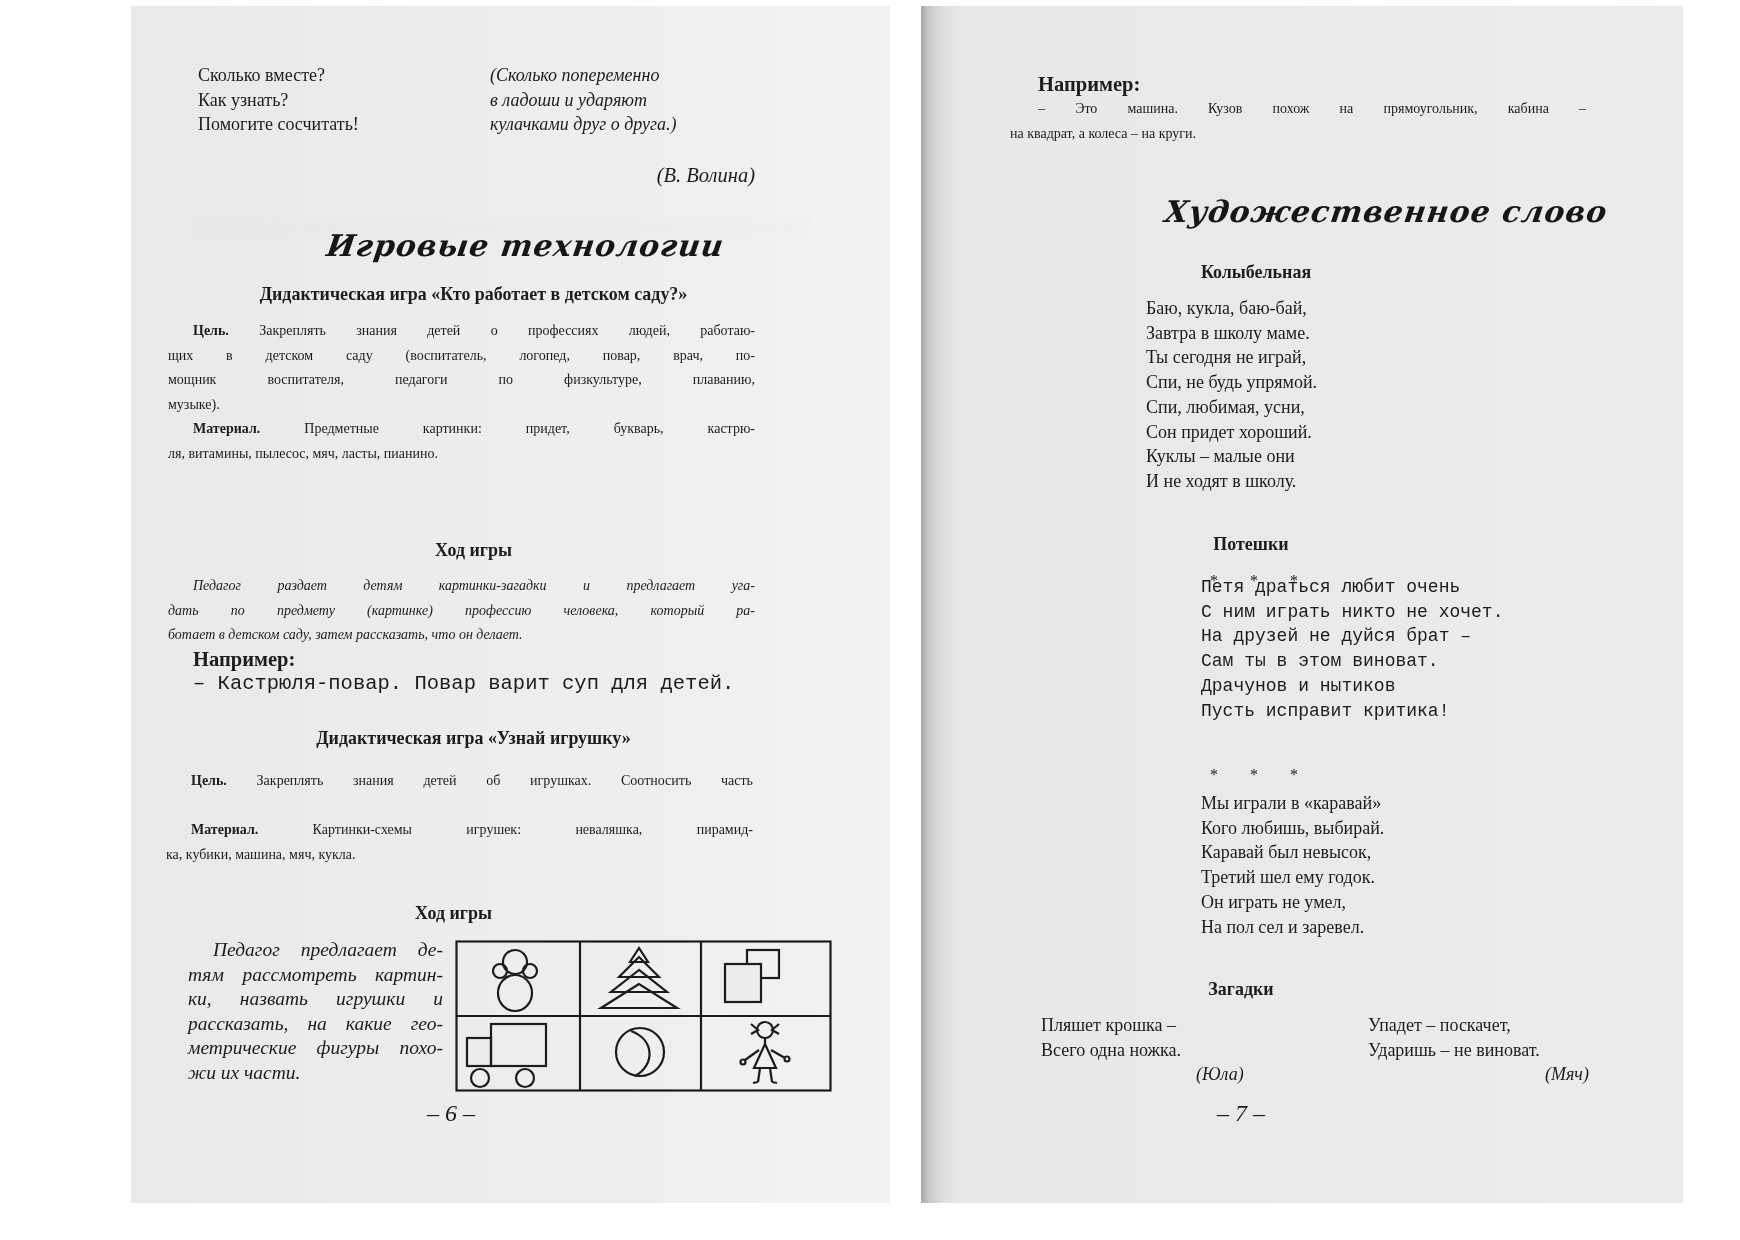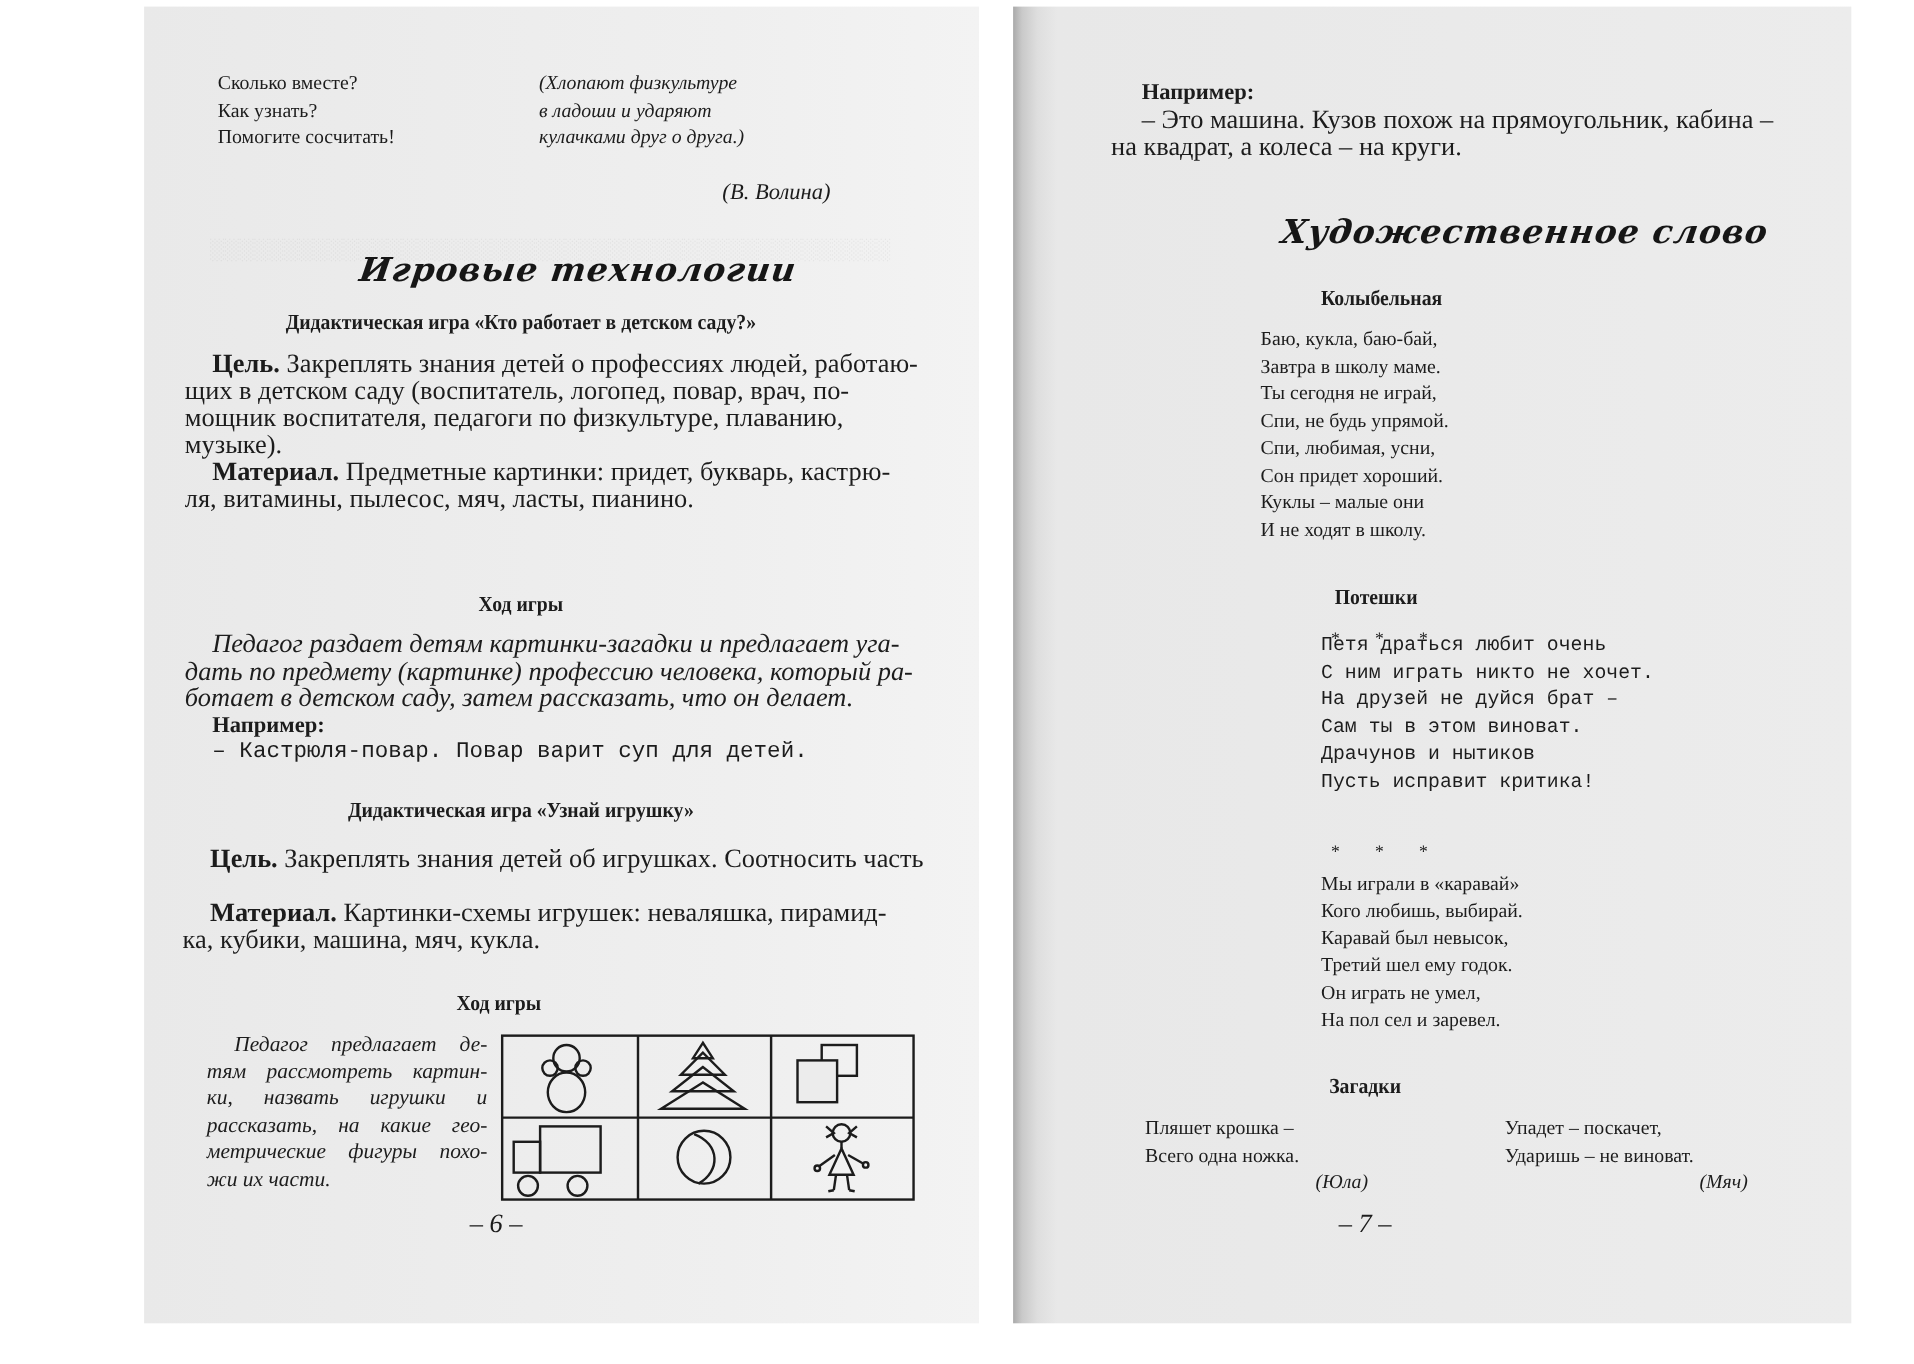--- a/index.html
+++ b/index.html
@@ -48,21 +48,21 @@
       font-style: italic;
       font-weight: bold;
       font-size: 30px;
       letter-spacing: 1px;
       color: #161616;
       transform: skewX(-8deg);
     }
     .center { text-align: center; }
     .justify-block {
       position: absolute;
-      font-size: 24px;
+      font-size: 14px;
       line-height: 24.5px;
       text-align: justify;
       white-space: normal;
     }
     .justify-block .line {
       display: block;
       text-align: justify;
       text-align-last: justify;
       white-space: nowrap;
       height: 24.5px;
@@ -108,21 +108,21 @@
   <div class="bleed" style="left:60px; top:210px;">
     ░░░░░░░░░░░░░░░░░░░░░░░░░░░░░░░░░░░░░░░░░░░░░░
   </div>
 
   <div class="abs body-text" style="left:67px; top:57px;">
     <span class="poem-line">Сколько вместе?</span>
     <span class="poem-line">Как узнать?</span>
     <span class="poem-line">Помогите сосчитать!</span>
   </div>
   <div class="abs body-text italic" style="left:359px; top:57px;">
-    <span class="poem-line">(Хлопают физкультуре</span>
+    <span class="poem-line">(Сколько попеременно</span>
     <span class="poem-line">в ладоши и ударяют</span>
     <span class="poem-line">кулачками друг о друга.)</span>
   </div>
   <div class="abs body-text italic" style="right:135px; top:157px;">(В. Волина)</div>
 
   <div class="abs script-title" style="left:196px; top:222px;">Игровые технологии</div>
 
   <div class="abs heading-bold center" style="left:0; width:685px; top:277px;">Дидактическая игра «Кто работает в детском саду?»</div>
 
   <div class="justify-block" style="left:37px; top:313px; width:587px;">

